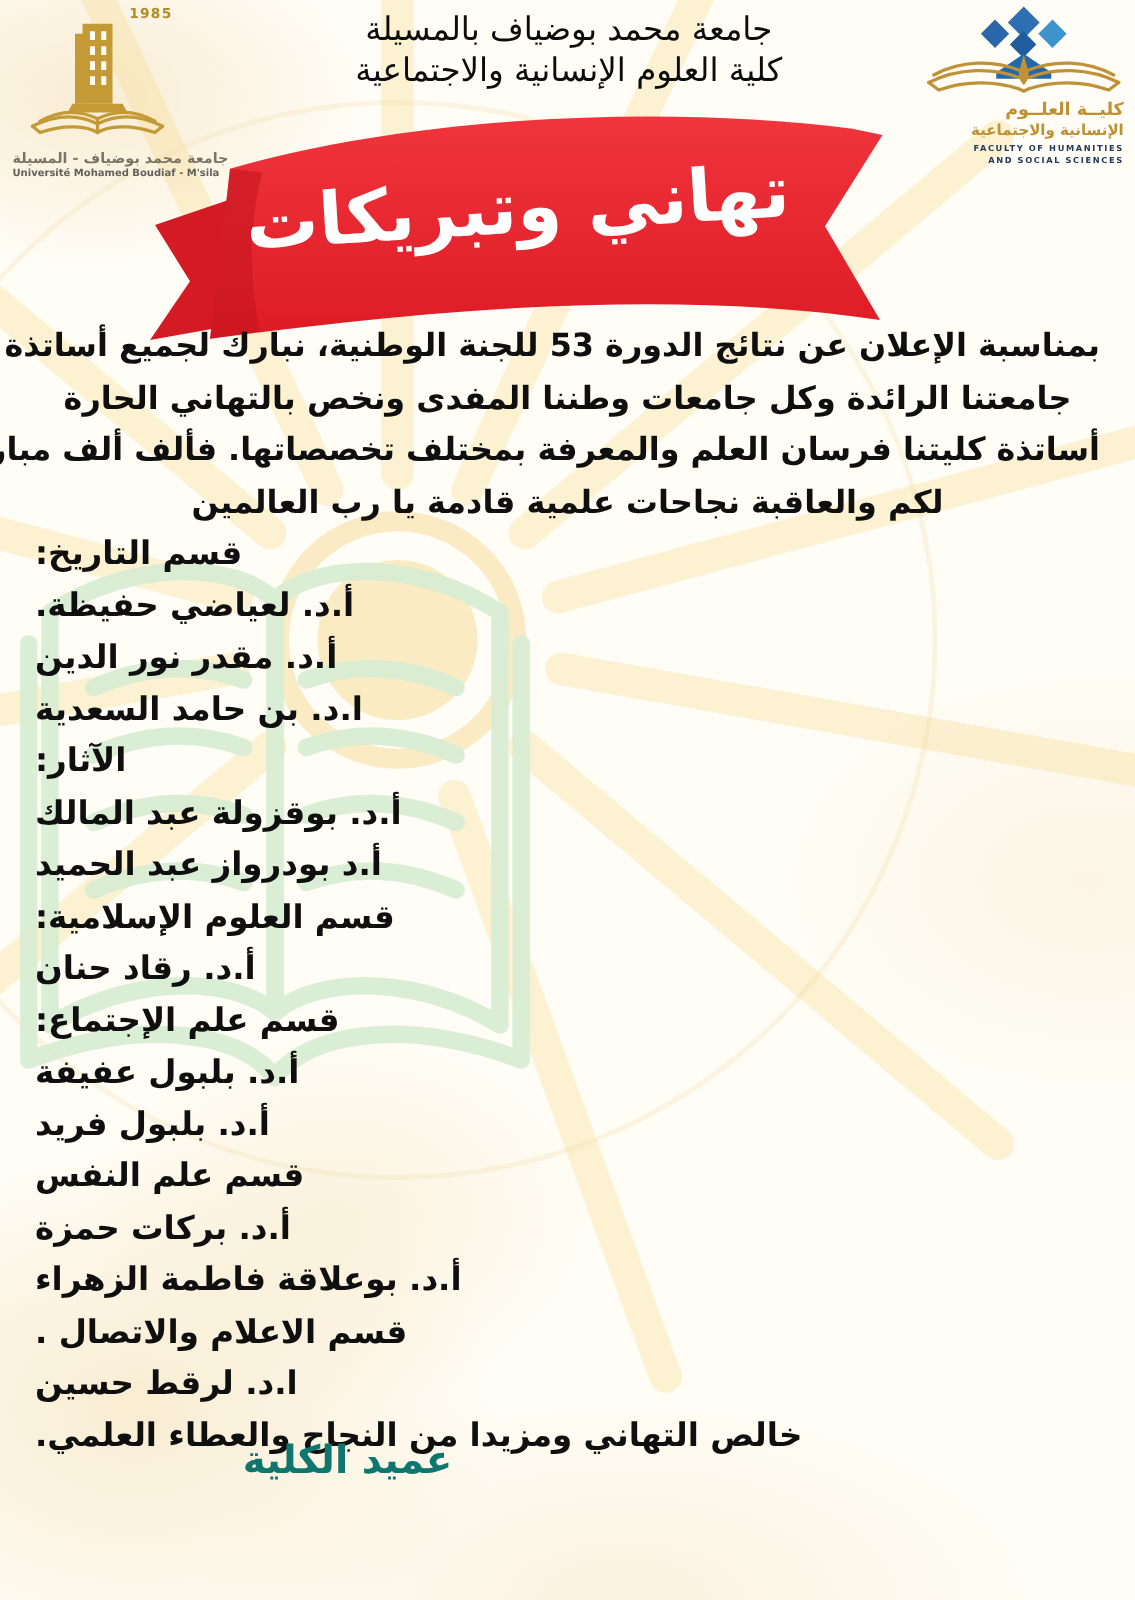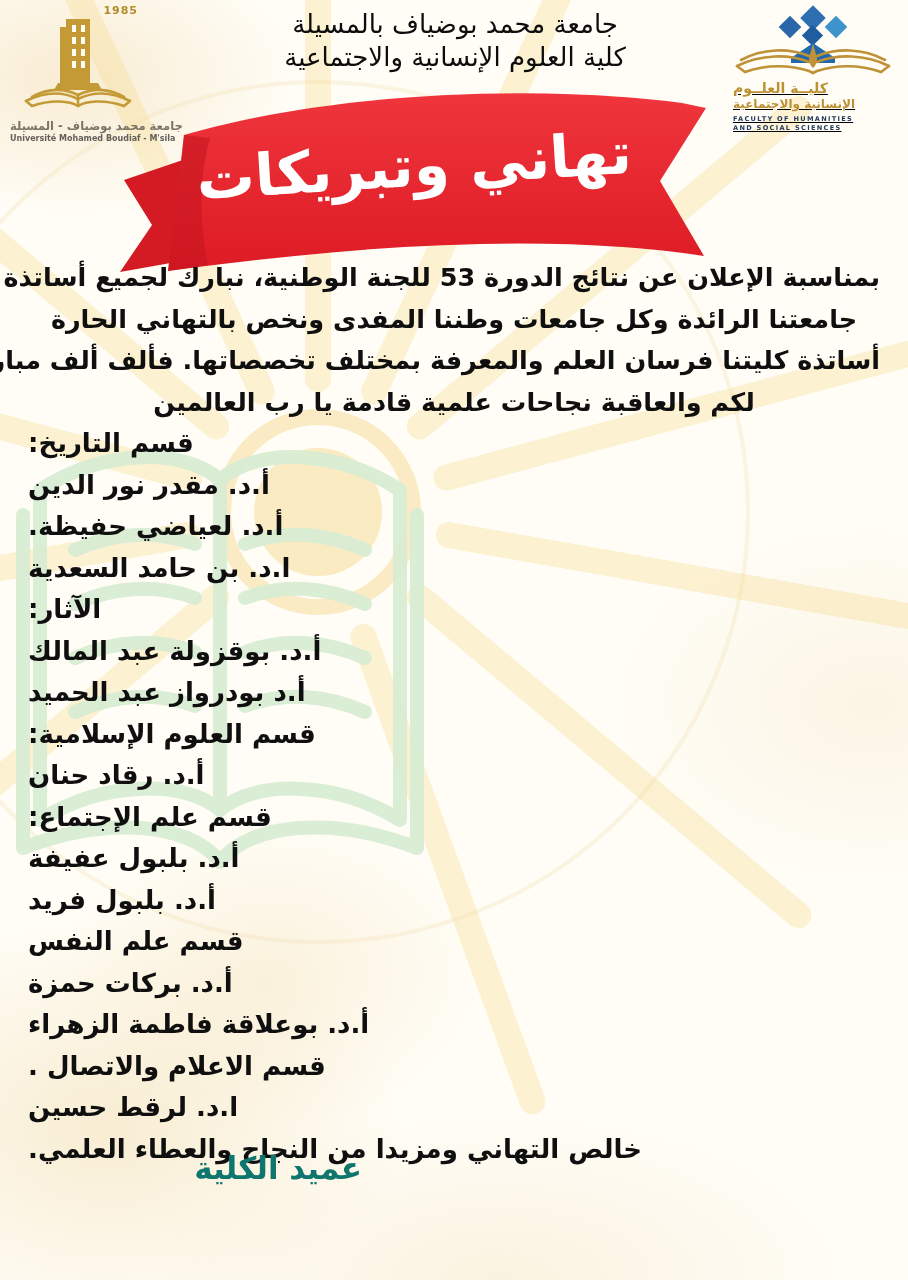--- a/index.html
+++ b/index.html
@@ -25,21 +25,21 @@
   .logo-left .year{font-size:11px; font-weight:bold; color:#b28c2a; letter-spacing:1px;}
   .logo-left .ar{font-size:11.5px; font-weight:bold; color:#7c7466; margin-top:2px; white-space:nowrap;}
   .logo-left .fr{font-size:8px; font-weight:bold; color:#63605c; margin-top:1px; white-space:nowrap;}
 
   .title-center{
     position:absolute; left:205px; top:8px; width:500px;
     text-align:center; direction:rtl; color:#0c0c0c;
     font-weight:normal; font-size:26px; line-height:33px; white-space:nowrap;
   }
 
-  .logo-right{position:absolute; left:733px; top:2px; width:166px; text-align:left;text-decoration:underline;}
+  .logo-right{position:absolute; left:733px; top:2px; width:166px; text-align:right;}
   .logo-right .ar1{font-size:14px; font-weight:bold; color:#bd9034; letter-spacing:2px; white-space:nowrap;}
   .logo-right .ar2{font-size:12px; font-weight:bold; color:#bd9034; margin-top:1px; white-space:nowrap;}
   .logo-right .en{font-size:6.6px; font-weight:bold; color:#243a5e; letter-spacing:1.3px; margin-top:4px; line-height:9px; white-space:nowrap;}
 
   
   .ribbon{position:absolute; left:112px; top:78px; width:604px; height:200px;}
   .ribbon-text{
     position:absolute; left:140px; top:108px; width:548px; height:116px;
     line-height:116px; text-align:center; direction:rtl;
     color:#ffffff; font-weight:bold; font-size:58px;
@@ -184,22 +184,22 @@
     <path d="M 72,57 L 64,128 L 56,193 L 96,187 C 86,140 88,95 98,60 Z" fill="#c3141d" opacity="0.55"></path>
   </svg>
   <div class="ribbon-text">تهاني وتبريكات</div>
 
   <div class="body-text">
     <div class="line para">بمناسبة الإعلان عن نتائج الدورة 53 للجنة الوطنية، نبارك لجميع أساتذة</div>
     <div class="line para">جامعتنا الرائدة وكل جامعات وطننا المفدى ونخص بالتهاني الحارة</div>
     <div class="line para">أساتذة كليتنا فرسان العلم والمعرفة بمختلف تخصصاتها. فألف ألف مبارك</div>
     <div class="line para">لكم والعاقبة نجاحات علمية قادمة يا رب العالمين</div>
     <div class="line section">قسم التاريخ:</div>
+    <div class="line name">أ.د. لعياضي حفيظة.</div>
     <div class="line name">أ.د. مقدر نور الدين</div>
-    <div class="line name">أ.د. لعياضي حفيظة.</div>
     <div class="line name">ا.د. بن حامد السعدية</div>
     <div class="line section">الآثار:</div>
     <div class="line name">أ.د. بوقزولة عبد المالك</div>
     <div class="line name">أ.د بودرواز عبد الحميد</div>
     <div class="line section">قسم العلوم الإسلامية:</div>
     <div class="line name">أ.د. رقاد حنان</div>
     <div class="line section">قسم علم الإجتماع:</div>
     <div class="line name">أ.د. بلبول عفيفة</div>
     <div class="line name">أ.د. بلبول فريد</div>
     <div class="line section">قسم علم النفس</div>

